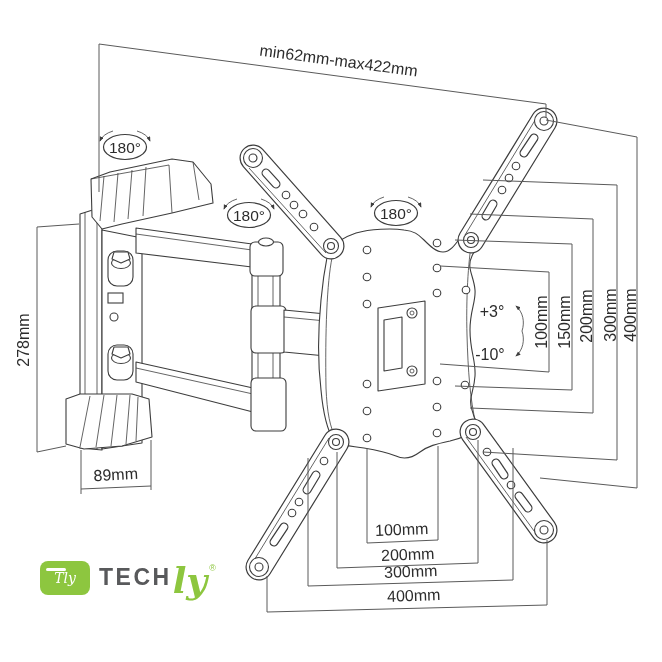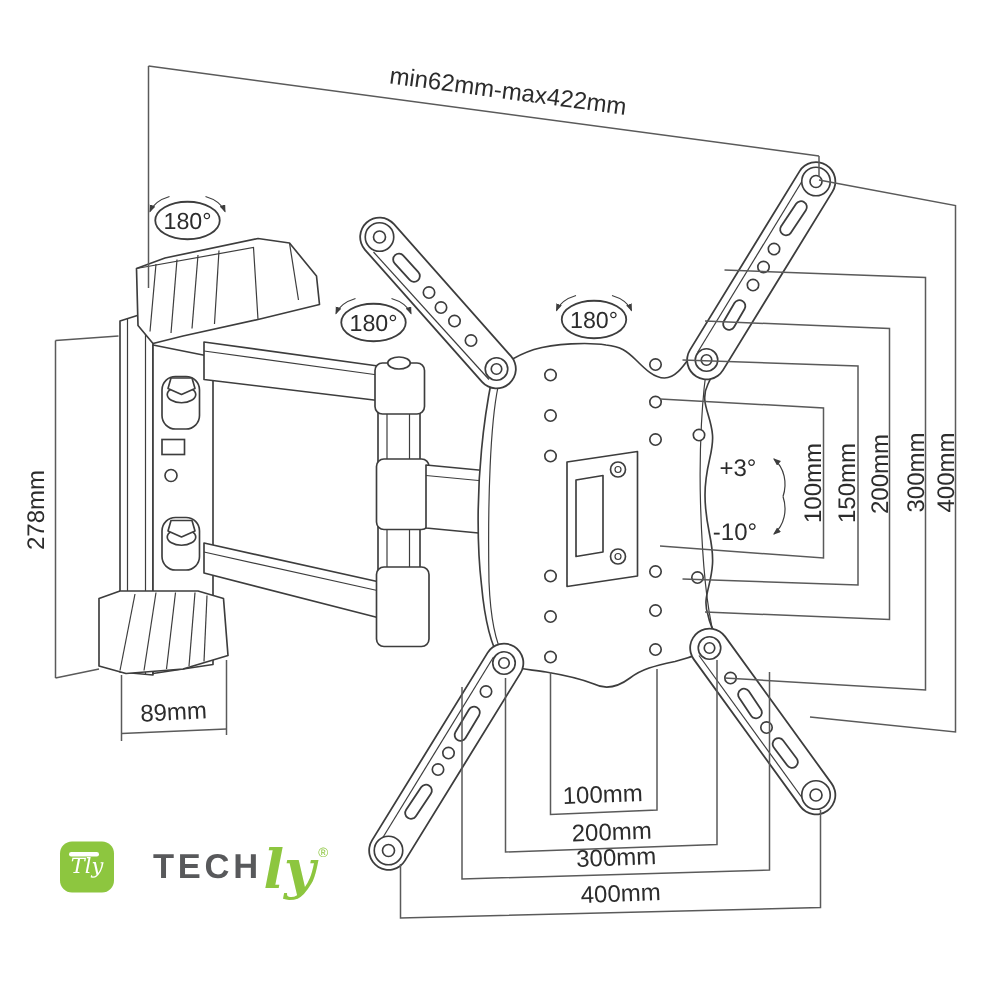--- a/index.html
+++ b/index.html
@@ -12,25 +12,25 @@
   .cap-i{stroke:#fff;stroke-width:24.6;stroke-linecap:round;fill:none;}
   .slot-o{stroke:#3d3d3d;stroke-width:9;stroke-linecap:round;fill:none;}
   .slot-i{stroke:#fff;stroke-width:6.6;stroke-linecap:round;fill:none;}
   .hole{fill:#fff;stroke:#3d3d3d;stroke-width:1.1;}
   .dim{stroke:#5a5a5a;stroke-width:1;fill:none;}
   .dimtxt{fill:#2c2c2c;font-size:16px;}
   .badge{fill:#fff;stroke:#3d3d3d;stroke-width:1.2;}
   .badgetxt{fill:#2c2c2c;font-size:15.5px;}
   
   .logo{position:absolute;left:40px;top:561px;display:flex;align-items:flex-start;}
-  .logo-icon{width:36px;height:34px;background:#8dc63f;border-radius:8px;position:relative;flex:0 0 auto;}
+  .logo-icon{width:50px;height:34px;background:#8dc63f;border-radius:8px;position:relative;flex:0 0 auto;}
   .logo-icon .bar{position:absolute;left:6px;top:7px;width:20px;height:2.6px;background:#fff;border-radius:2px;}
   .logo-icon .tly{position:absolute;left:0;top:9px;width:100%;text-align:center;color:#fff;
       font-family:"DejaVu Serif",serif;font-style:italic;font-size:14px;}
-  .logo-word{display:flex;align-items:flex-start;margin-left:26px;padding-top:5px;}
+  .logo-word{display:flex;align-items:flex-start;margin-left:9px;padding-top:5px;}
   .logo-tech{color:#58595b;font-size:23px;font-weight:600;letter-spacing:2.5px;line-height:1;}
   .logo-ly{color:#8dc63f;font-family:"DejaVu Serif",serif;font-style:italic;font-size:36px;
       font-weight:600;line-height:.8;margin-left:1px;}
   .logo-reg{color:#8dc63f;font-size:9px;line-height:1;margin-left:2px;margin-top:-2px;}
 </style>
 </head>
 <body>
 
 <div class="stage">
 <svg width="662" height="662" viewBox="0 0 662 662">

